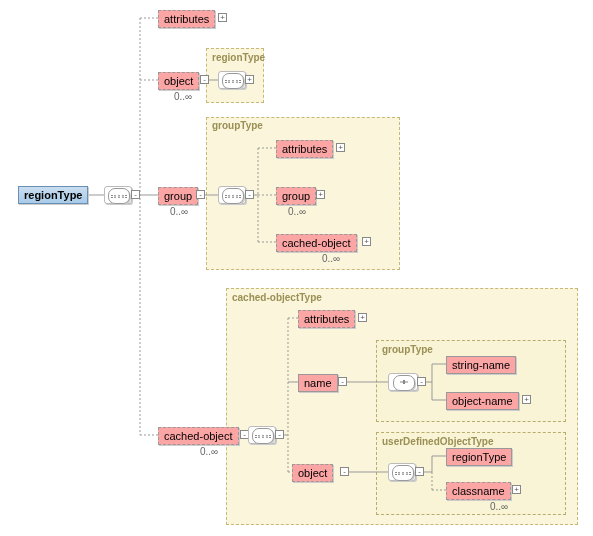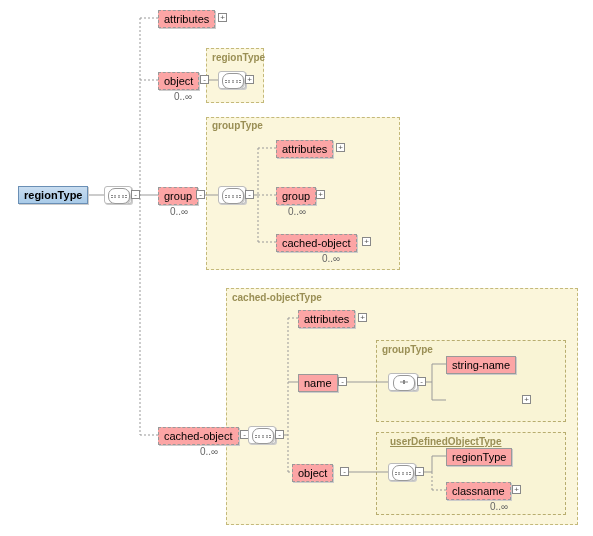--- a/index.html
+++ b/index.html
@@ -115,21 +115,21 @@
   <div class="typebox" style="left:206px; top:117px; width:194px; height:153px;"></div>
   <span class="typelabel" style="left:212px; top:120px;">groupType</span>
 
   <div class="typebox" style="left:226px; top:288px; width:352px; height:237px;"></div>
   <span class="typelabel" style="left:232px; top:292px;">cached-objectType</span>
 
   <div class="typebox inner" style="left:376px; top:340px; width:190px; height:82px;"></div>
   <span class="typelabel" style="left:382px; top:344px;">groupType</span>
 
   <div class="typebox inner" style="left:376px; top:432px; width:190px; height:83px;"></div>
-  <span class="typelabel" style="left:390px; top:436px;text-decoration:underline;">userDefinedObjectType</span>
+  <span class="typelabel" style="left:382px; top:436px;">userDefinedObjectType</span>
 
   <svg class="lines">
 
     <line class="solid" x1="89" y1="195" x2="104" y2="195"></line>
 
     <line class="dotted" x1="140" y1="18" x2="140" y2="435"></line>
 
     <line class="dotted" x1="140" y1="18" x2="158" y2="18"></line>
     <line class="dotted" x1="140" y1="80" x2="158" y2="80"></line>
     <line class="solid" x1="128" y1="195" x2="158" y2="195"></line>
@@ -242,20 +242,23 @@
   <div class="minus" style="left:338px; top:377px;">-</div>
 
   <div class="connwrap" style="left:388px; top:373px; width:30px; height:18px;">
     <div class="conn choice" style="left:4px; top:1px;"></div>
   </div>
   <div class="minus" style="left:417px; top:377px;">-</div>
 
   <div class="node" style="left:446px; top:356px;">
     <span class="bold">string-name</span>
   </div>
+  <div class="node" style="left:446px; top:392px;">
+    <span class="bold">object-name</span>
+  </div>
   <div class="plus" style="left:522px; top:395px;">+</div>
 
   <div class="node" style="left:292px; top:464px; border-style:dashed;">
     <span class="bold">object</span>
   </div>
   <div class="minus" style="left:340px; top:467px;">-</div>
 
   <div class="connwrap" style="left:388px; top:463px; width:28px; height:18px;">
     <div class="conn" style="left:3px; top:1px;"></div>
   </div>

